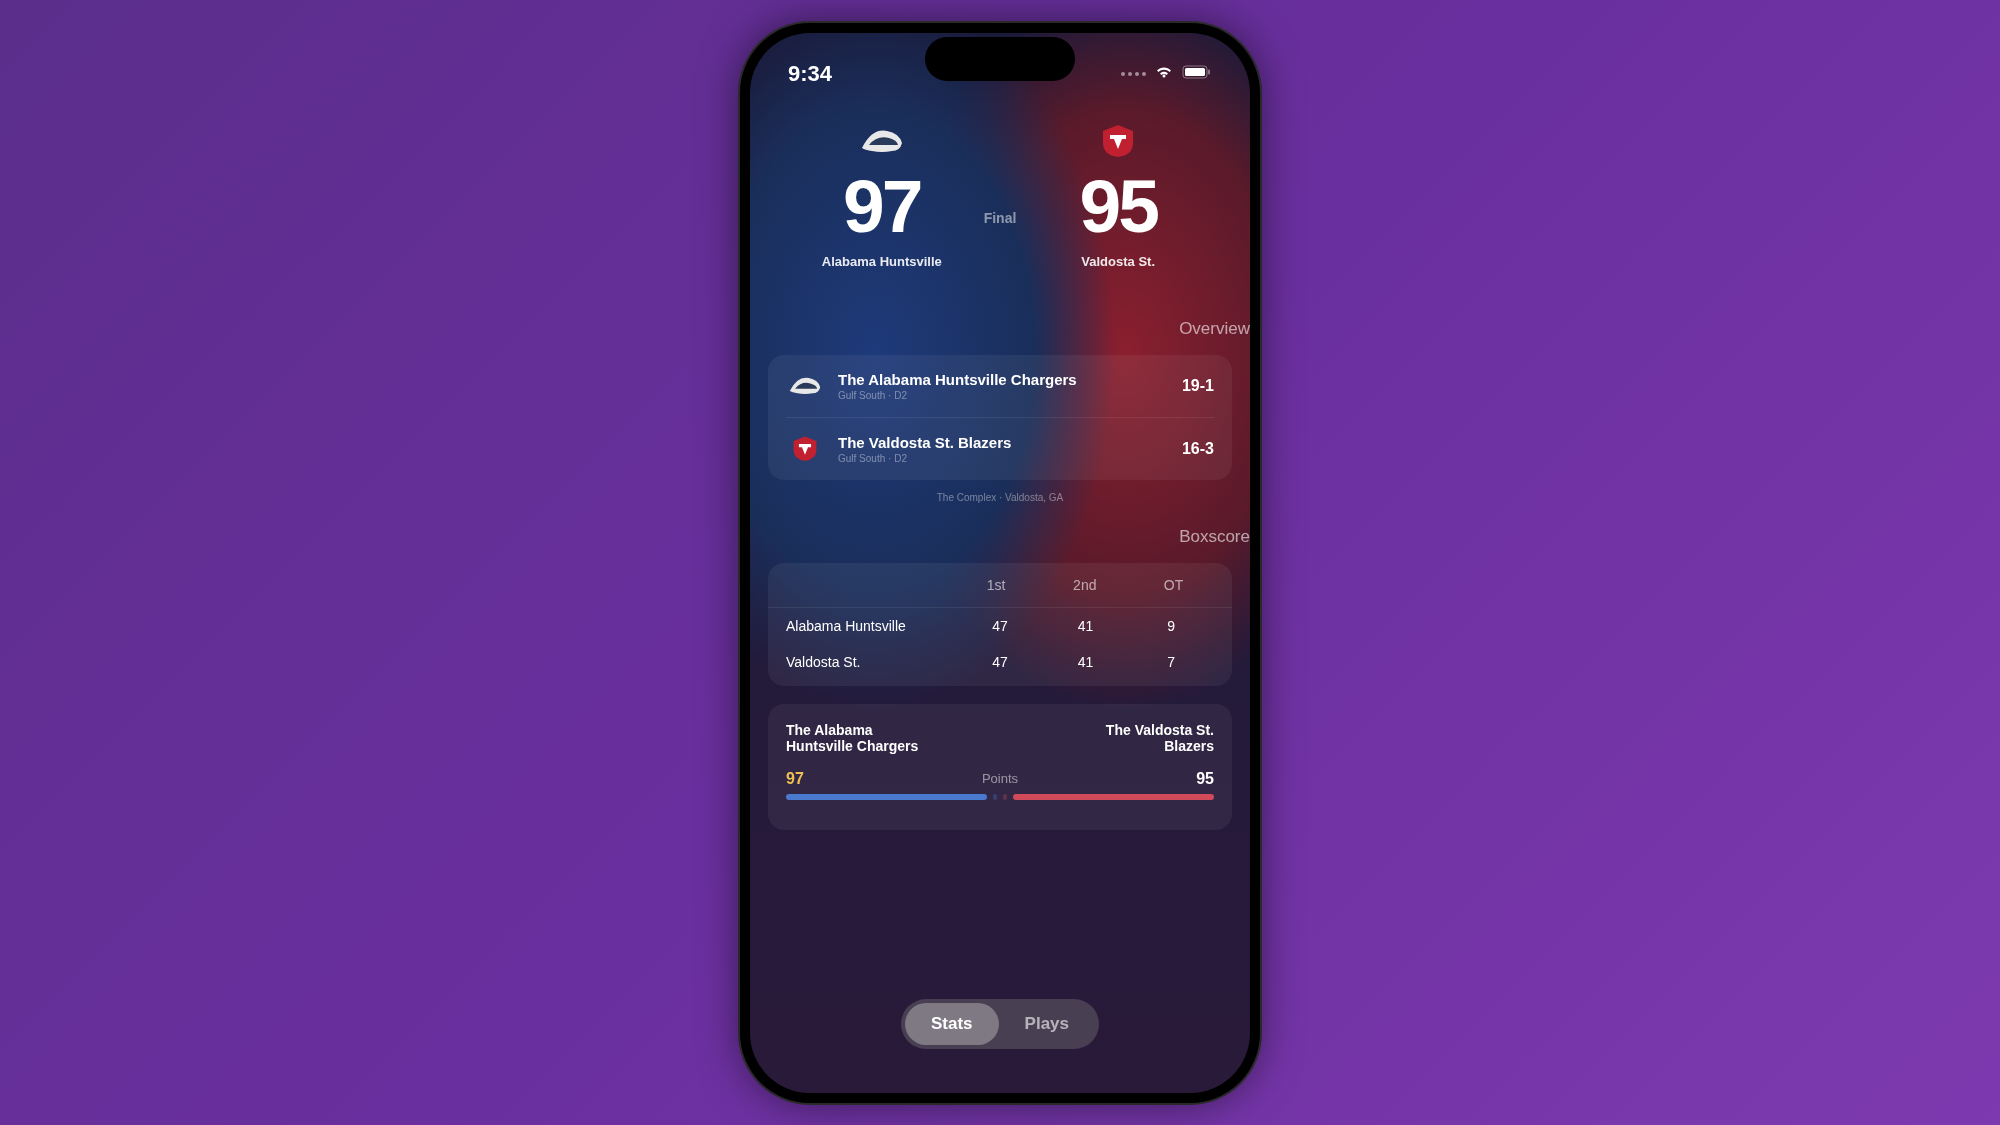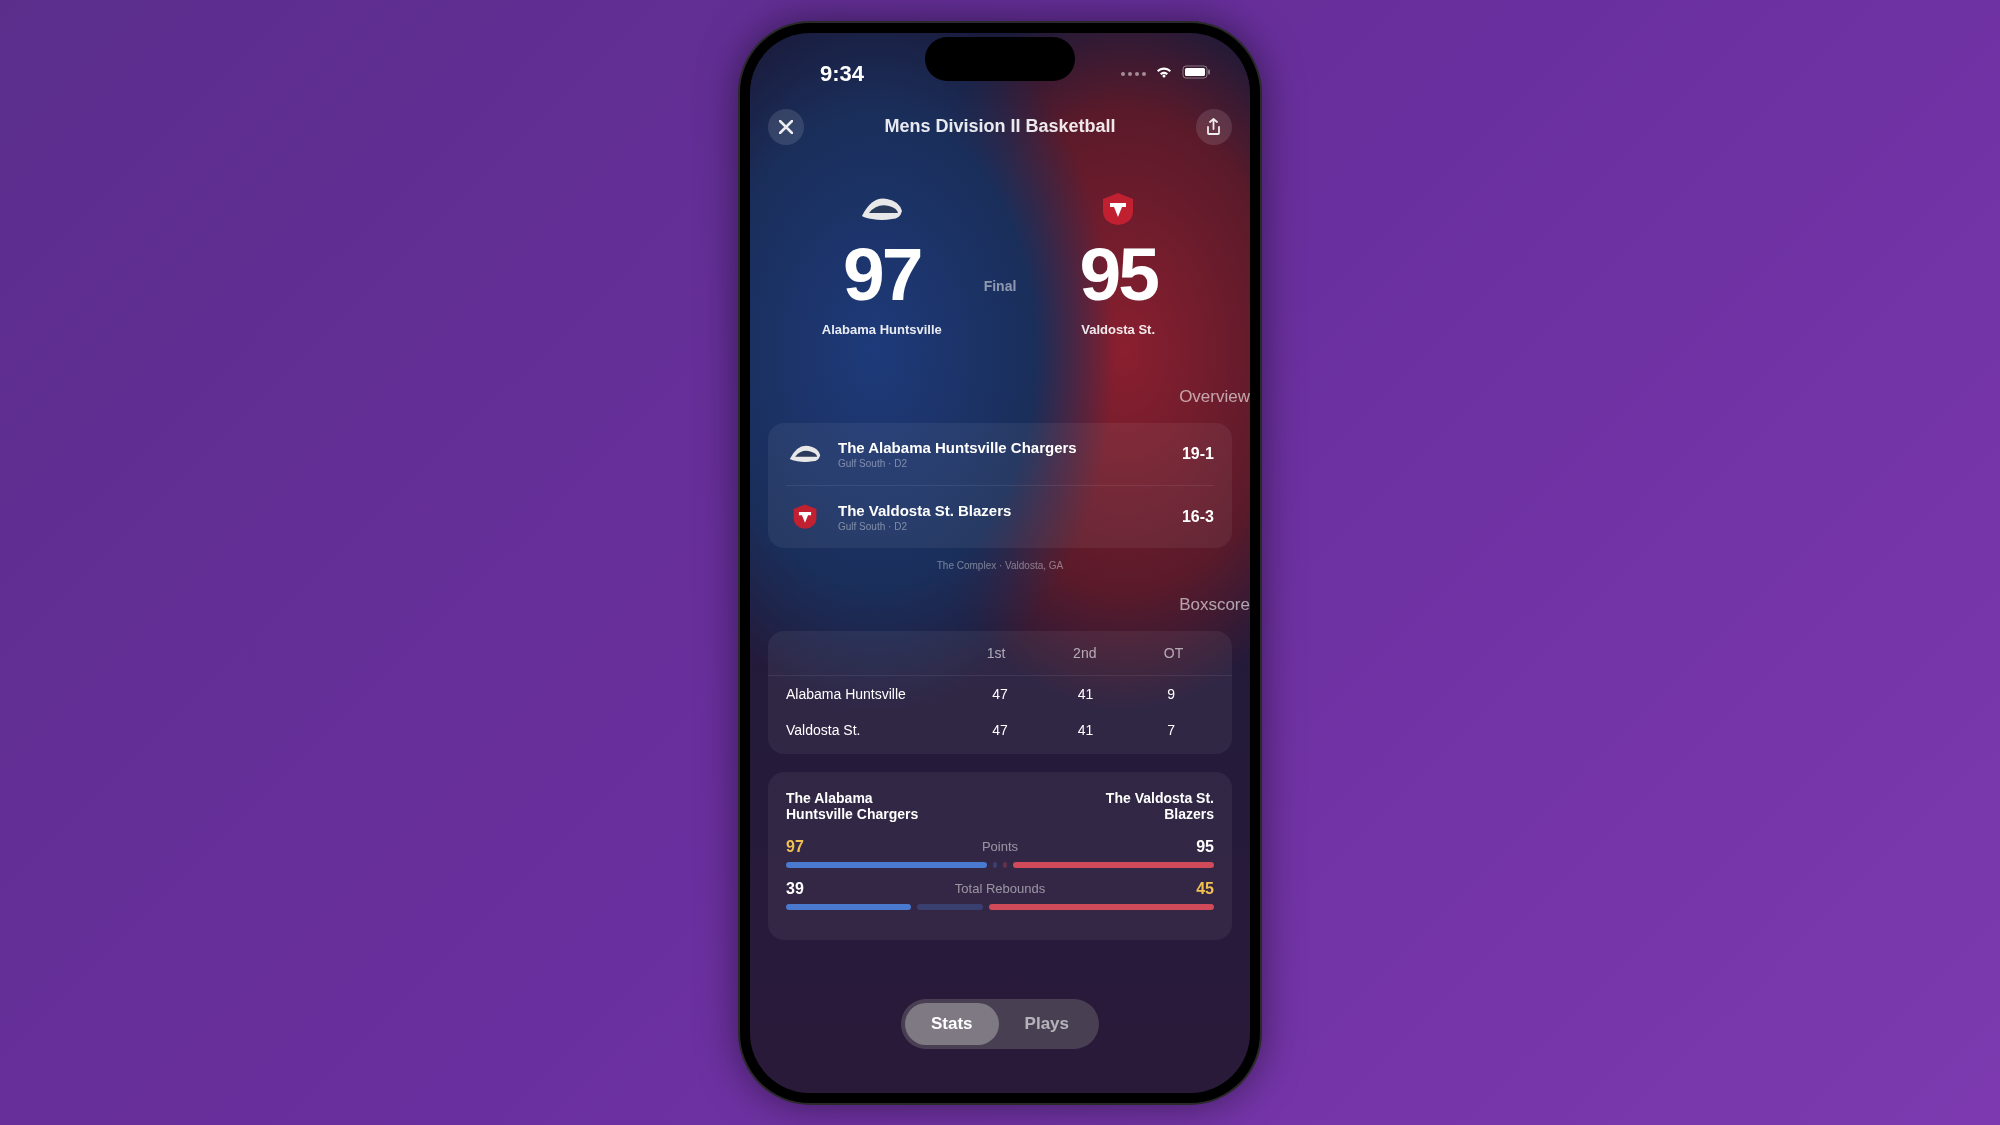--- a/index.html
+++ b/index.html
@@ -60,21 +60,20 @@
       padding: 22px 38px 0 38px;
       height: 60px;
       color: #fff;
       position: relative;
       z-index: 50;
     }
 
     .status-time {
       font-size: 22px;
       font-weight: 700;
-      margin-left: 32px;
     }
 
     .status-icons {
       display: flex;
       align-items: center;
       gap: 8px;
     }
 
     .signal-dots {
       display: flex;
@@ -402,33 +401,20 @@
         <div class="battery-icon">
           <svg width="30" height="14" viewBox="0 0 30 14">
               <rect x="1" y="1" width="24" height="12" rx="3" fill="none" stroke="rgba(255,255,255,0.4)" stroke-width="1"></rect>
               <rect x="3" y="3" width="20" height="8" rx="1.5"></rect>
               <rect x="26" y="4.5" width="2" height="5" rx="1" fill="rgba(255,255,255,0.4)"></rect>
             </svg>
         </div>
       </div>
     </div>
 
-    <div class="header">
-      <div class="icon-button">
-        <svg width="14" height="14" viewBox="0 0 14 14">
-            <path d="M1 1l12 12M13 1L1 13" stroke="currentColor" stroke-width="2.5" stroke-linecap="round"></path>
-          </svg>
-      </div>
-      <div class="header-title">Mens Division II Basketball</div>
-      <div class="icon-button">
-        <svg width="15" height="18" viewBox="0 0 15 18">
-            <path d="M7.5 1v10M4 4l3.5-3L11 4M2 9v6a1 1 0 001 1h9a1 1 0 001-1V9" stroke="currentColor" stroke-width="1.8" fill="none" stroke-linecap="round" stroke-linejoin="round"></path>
-          </svg>
-      </div>
-    </div>
 
     <div class="score-section">
       <div class="team-score">
         <div class="team-logo">
           <svg viewBox="0 0 50 36">
               <path d="M5 25 Q15 5 30 8 Q42 10 45 20 Q43 28 35 28 Q25 30 15 28 Q8 27 5 25 Z" fill="#e8e8e8"></path>
               <path d="M12 22 Q20 12 32 15 Q40 17 41 22" fill="#2a3a5a"></path>
             </svg>
         </div>
         <div class="score">97</div>
@@ -517,32 +503,20 @@
           <div class="stat-val loser">95</div>
         </div>
         <div class="stat-bars">
           <div class="bar blue" style="flex:0.49"></div>
           <div class="bar blue-dim" style="flex:0.01"></div>
           <div class="bar red-dim" style="flex:0.01"></div>
           <div class="bar red" style="flex:0.49"></div>
         </div>
       </div>
 
-      <div class="stat-row">
-        <div class="stat-values">
-          <div class="stat-val loser">39</div>
-          <div class="stat-label">Total Rebounds</div>
-          <div class="stat-val winner">45</div>
-        </div>
-        <div class="stat-bars">
-          <div class="bar blue" style="flex:0.30"></div>
-          <div class="bar blue-dim" style="flex:0.16"></div>
-          <div class="bar red" style="flex:0.54"></div>
-        </div>
-      </div>
     </div>
 
     <div class="segmented-control">
       <div class="segment active">Stats</div>
       <div class="segment">Plays</div>
     </div>
 
   </div>
 </div>
 

